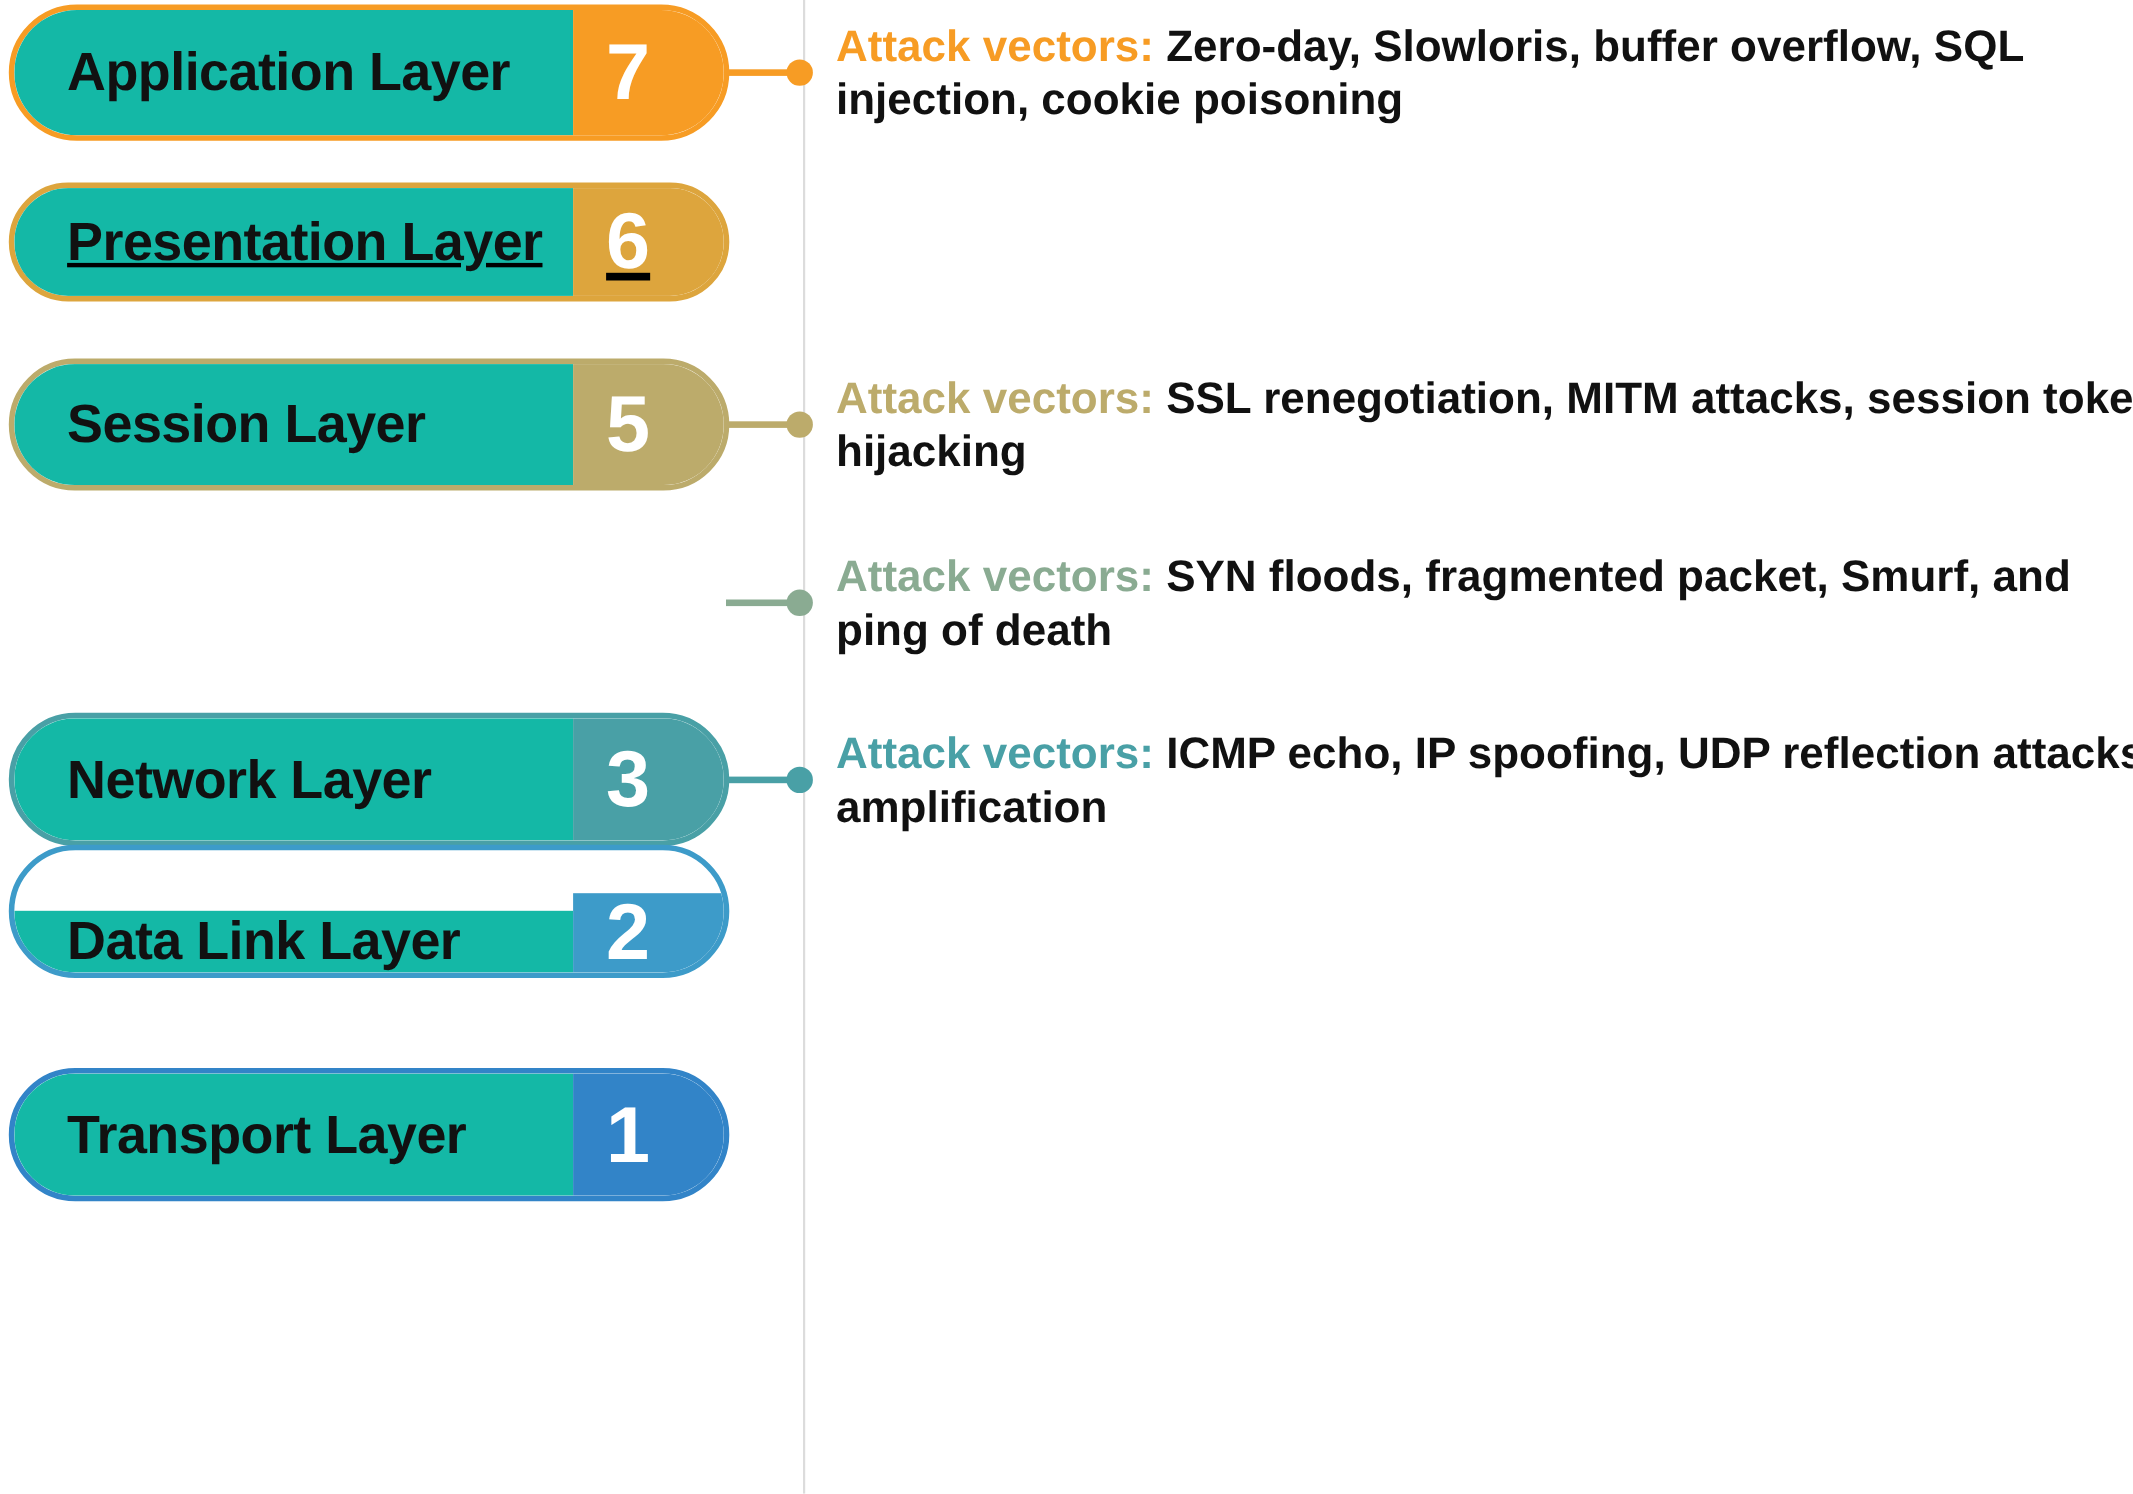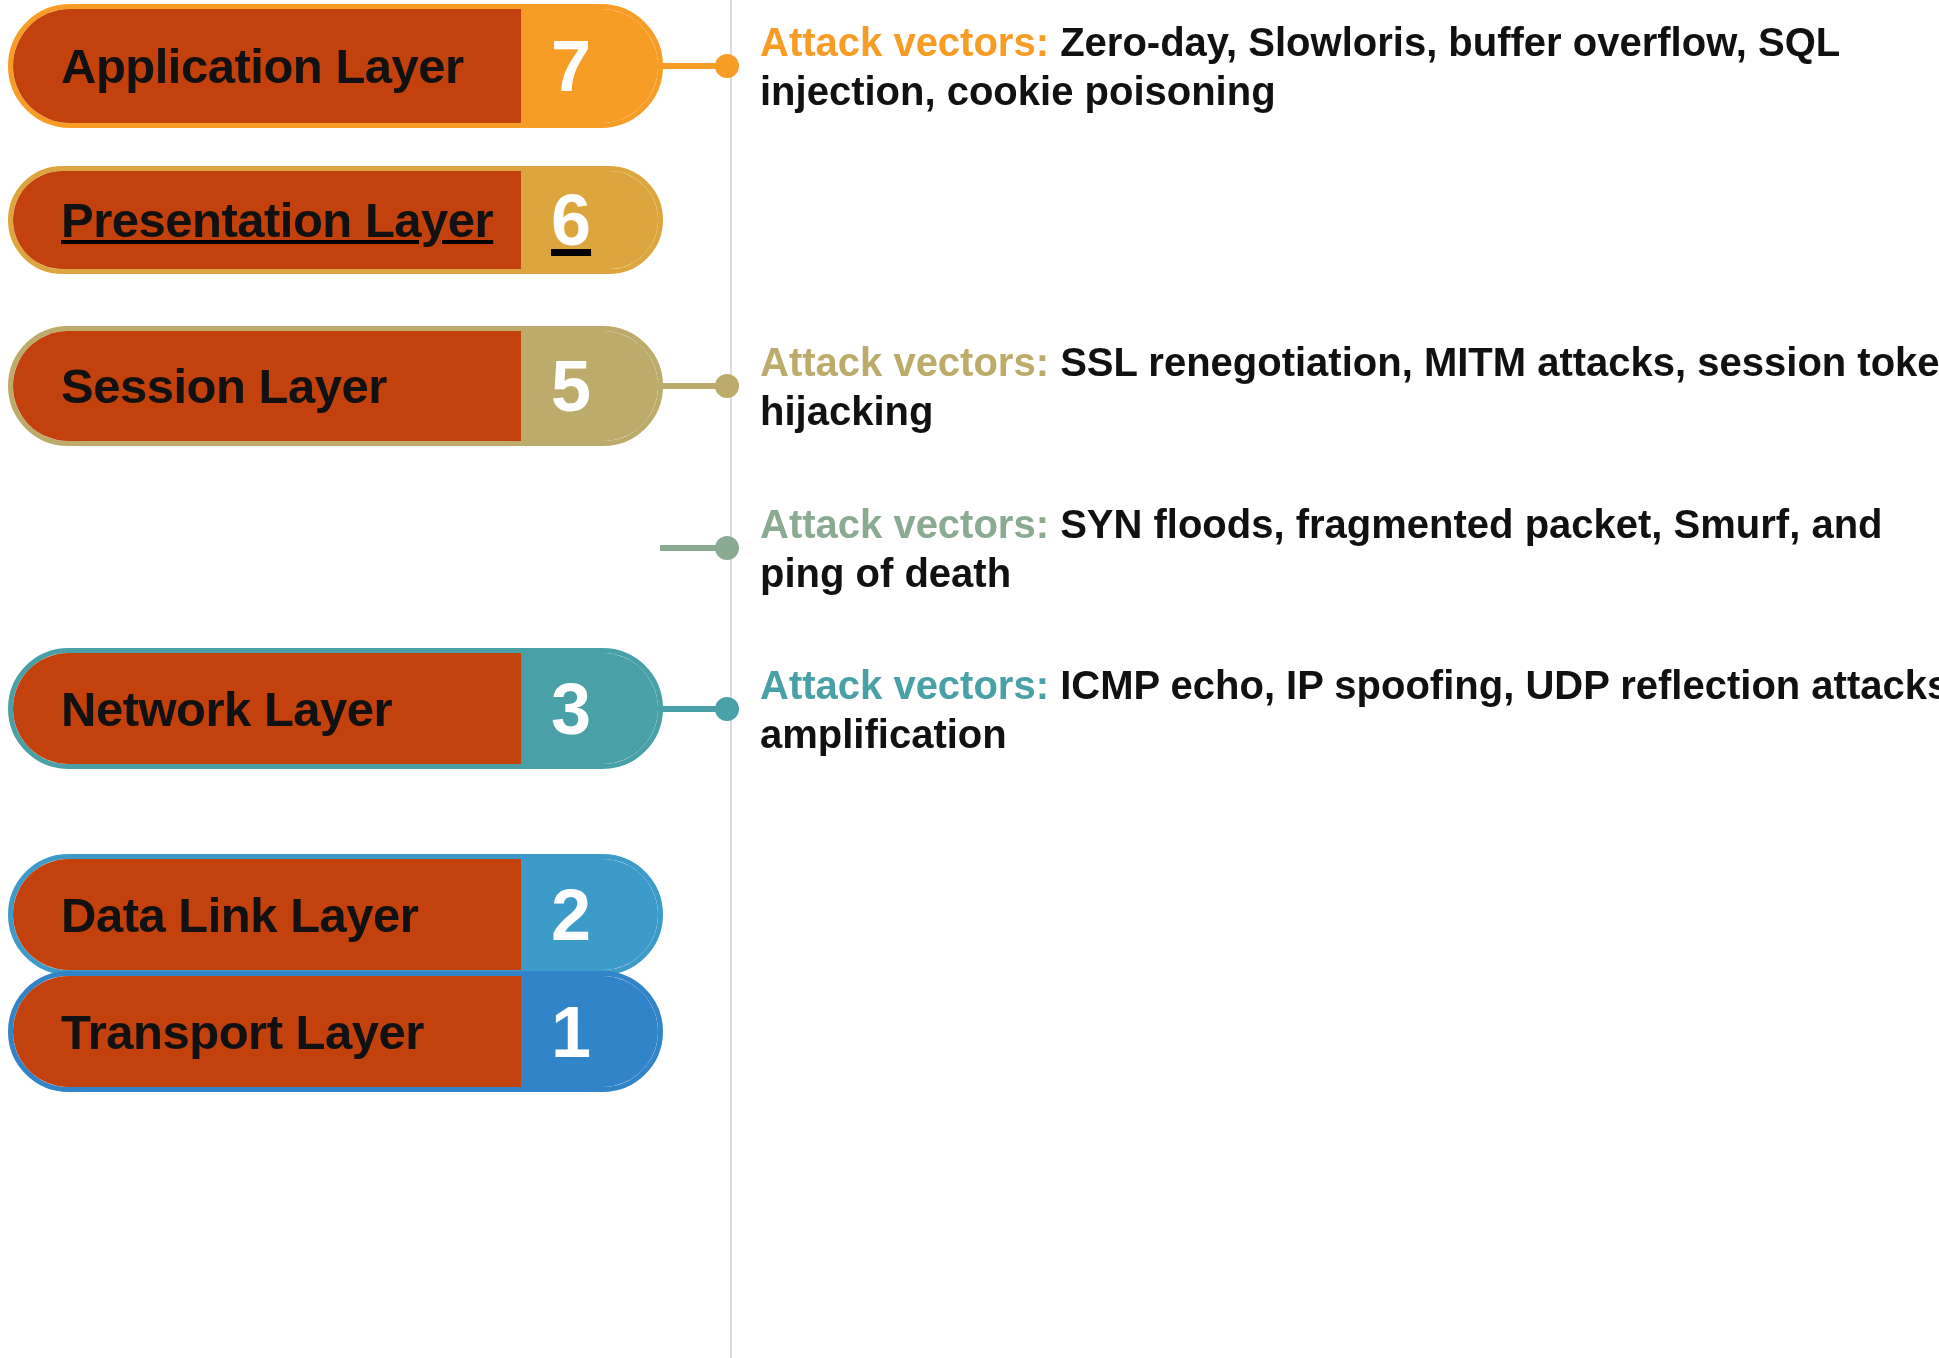--- a/index.html
+++ b/index.html
@@ -16,21 +16,21 @@
     position:absolute;left:8px;width:655px;
     border-radius:999px;
     box-sizing:border-box;
     border:5px solid #cccccc;
     background:#ffffff;
     overflow:hidden;
     display:flex;align-items:stretch;
   }
   .pill-body{
     flex:0 0 508px;
-    background:#c2410c;
+    background:#14b8a6;
     display:flex;align-items:center;
     padding-left:48px;
     box-sizing:border-box;
   }
   .pill-label{
     font-size:49px;
     font-weight:700;
     color:#111111;
     letter-spacing:-0.5px;
     white-space:nowrap;
@@ -115,21 +115,21 @@
 
     <div class="pill" style="top: 648px; height: 121px; border-color: rgb(73, 160, 166); justify-content: center;">
       <div class="pill-body">
         <span class="pill-label">Network Layer</span>
       </div>
       <div class="pill-num" style="background: rgb(73, 160, 166);">
         <span>3</span>
       </div>
     </div>
 
-    <div class="pill" style="top: 854px; height: 121px; border-color: rgb(61, 155, 201);">
+    <div class="pill" style="top: 768px; height: 121px; border-color: rgb(61, 155, 201); align-items: flex-end;">
       <div class="pill-body">
         <span class="pill-label">Data Link Layer</span>
       </div>
       <div class="pill-num" style="background: rgb(61, 155, 201);">
         <span>2</span>
       </div>
     </div>
 
     <div class="pill" style="top: 971px; height: 121px; border-color: rgb(50, 132, 200);">
       <div class="pill-body">

